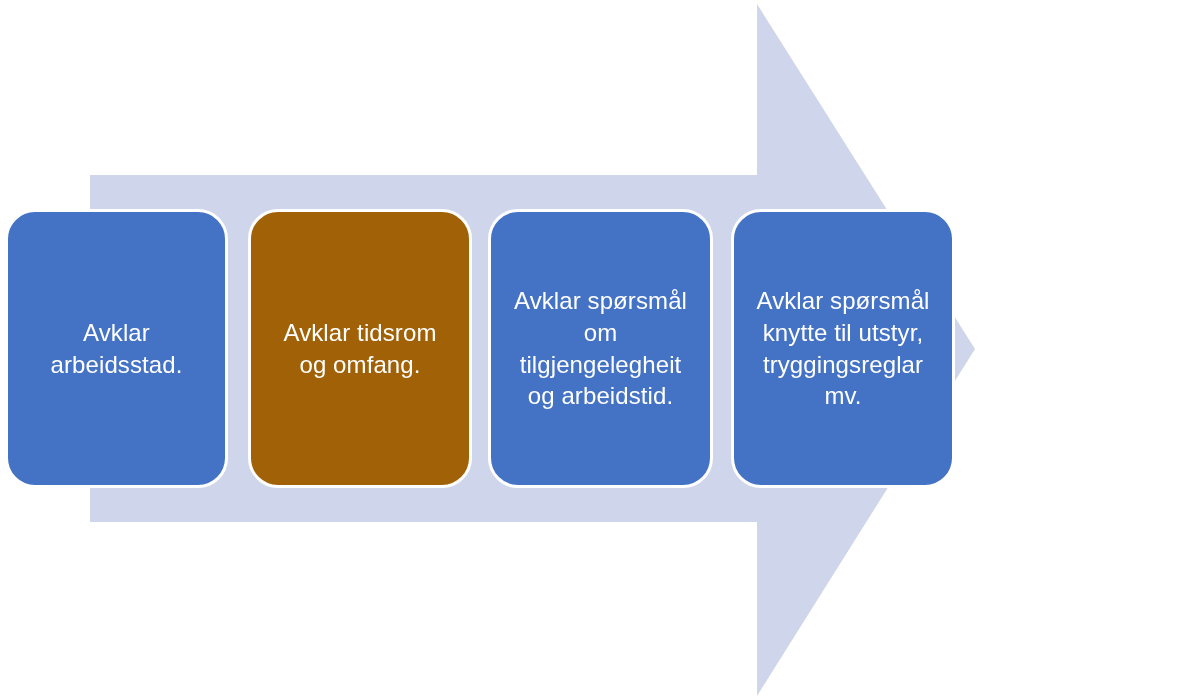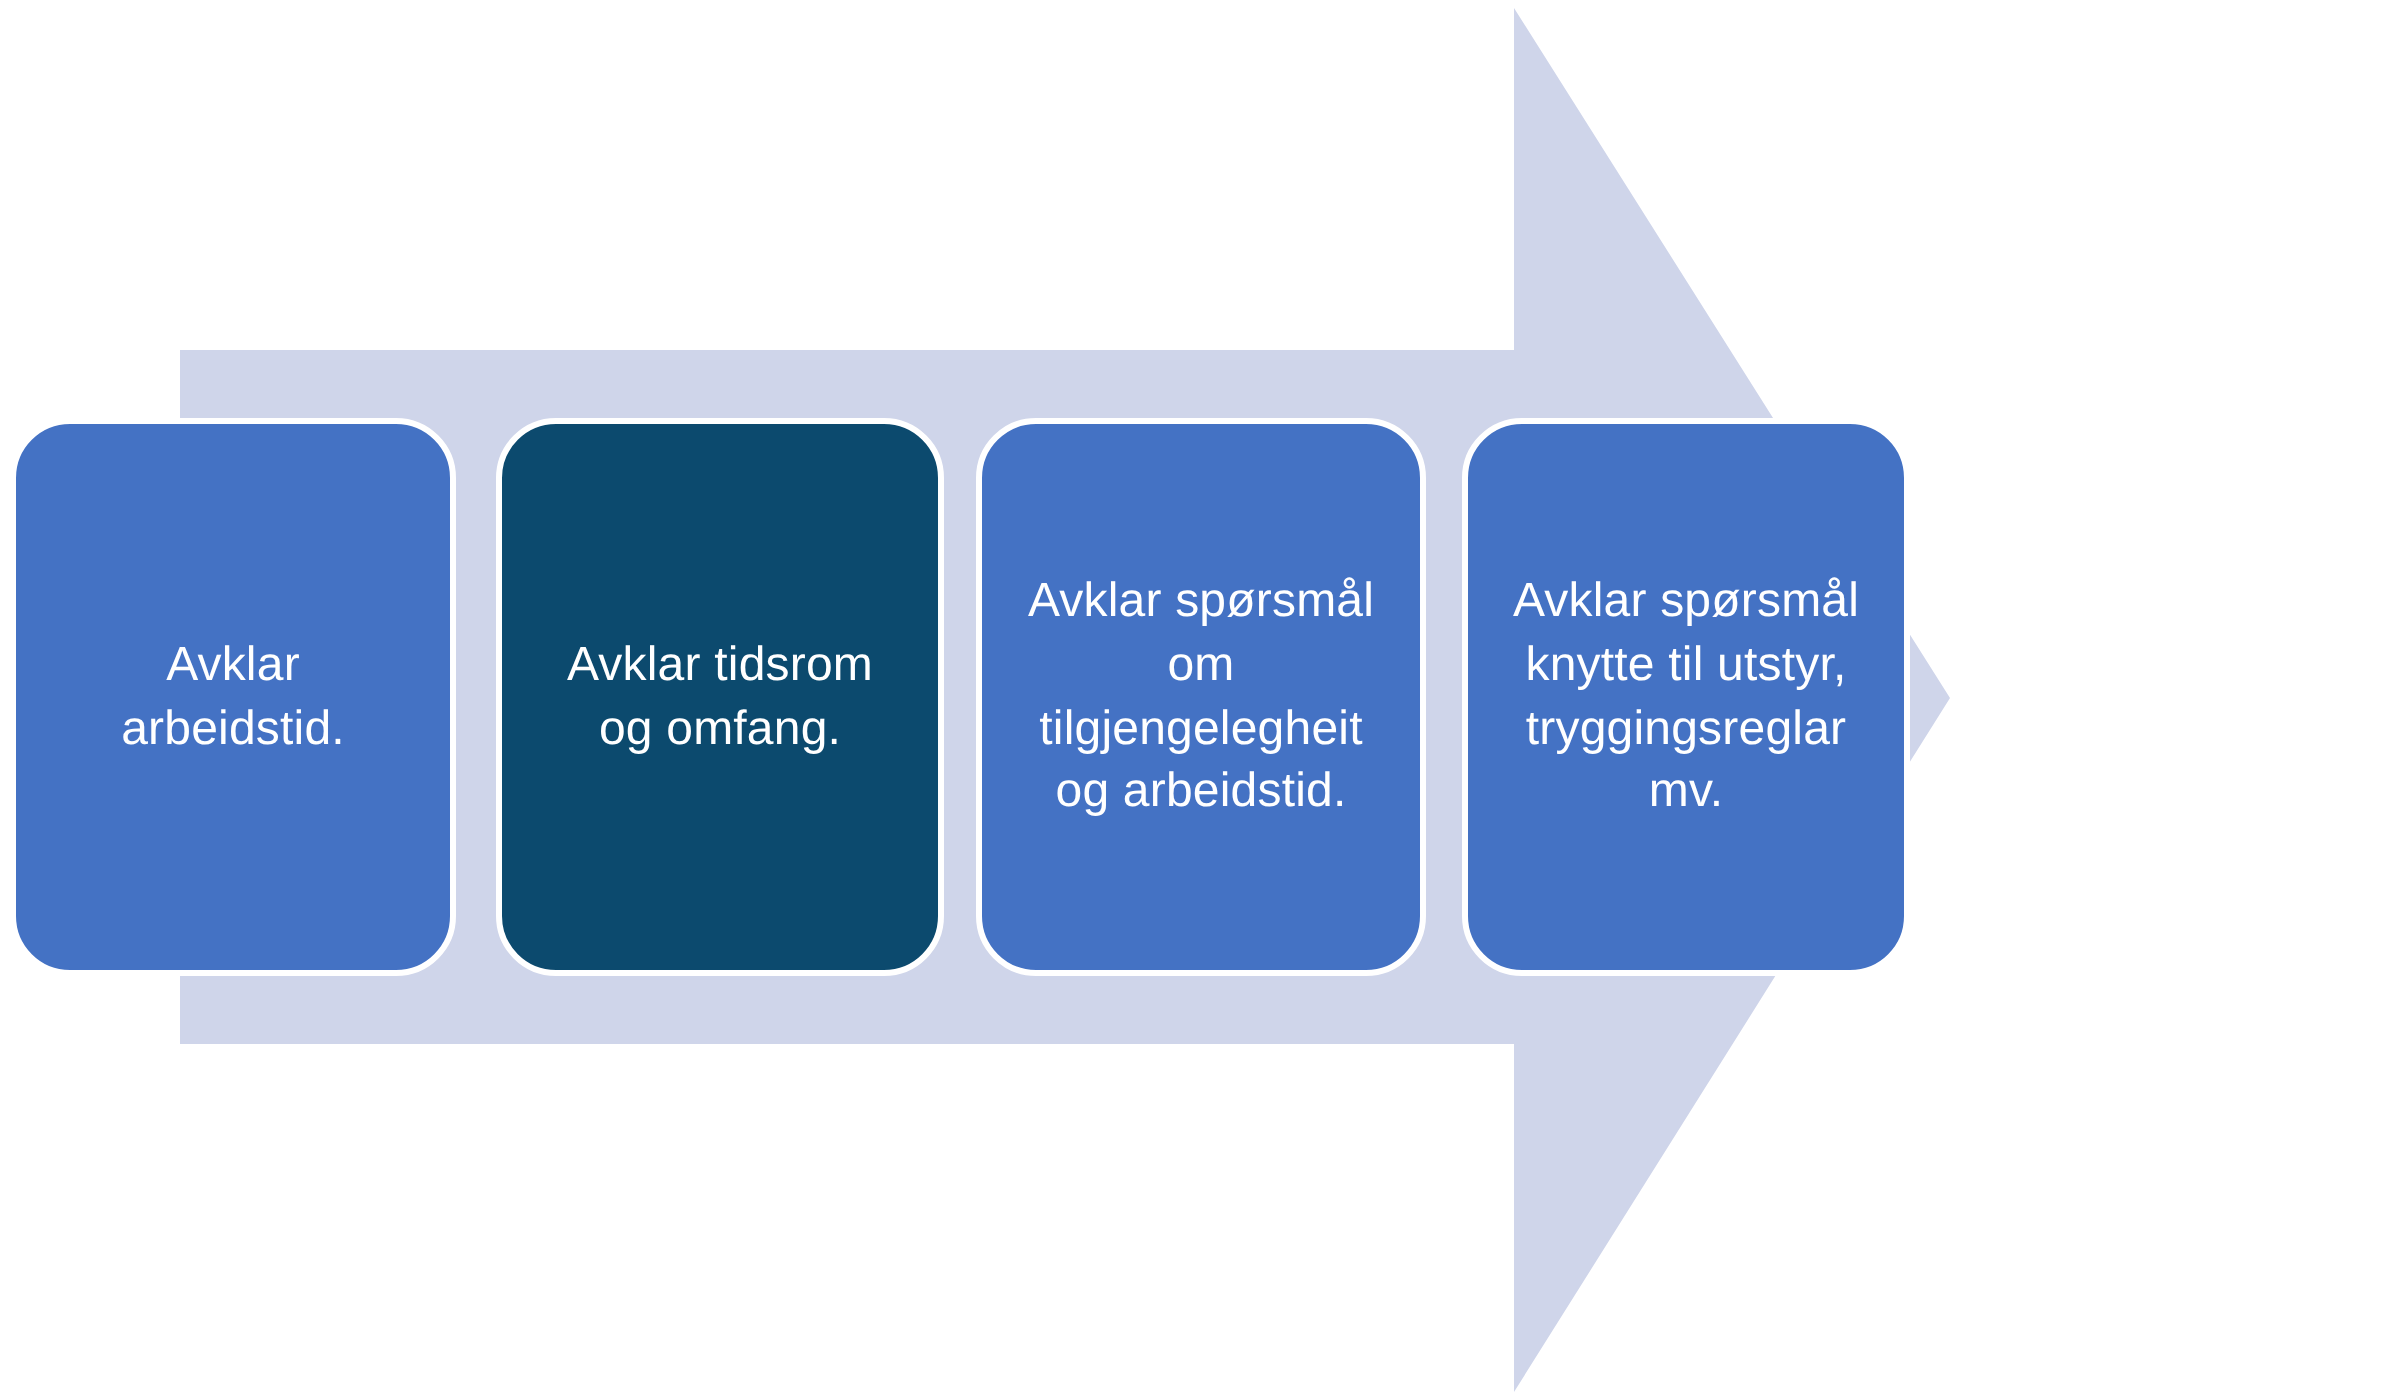--- a/index.html
+++ b/index.html
@@ -70,24 +70,24 @@
 <div id="canvas" style="background: rgb(255, 255, 255);">
 
   <svg id="arrow-layer" viewBox="0 0 1200 698" width="1200" height="698" aria-hidden="true">
     <polygon fill="#CFD5EA" points="90,175 757,175 757,4 975,349 757,696 757,522 90,522"></polygon>
   </svg>
 
   <div id="boxes-layer">
 
     <div class="process-box box-1" style="background: rgb(68, 114, 196); border-color: rgb(255, 255, 255);">
       <span class="box-label" style="color: rgb(255, 255, 255);">Avklar
-arbeidstid.</span>
+arbeidsstad.</span>
     </div>
 
-    <div class="process-box box-2" style="background: #0c4a6e; border-color: rgb(255, 255, 255);">
+    <div class="process-box box-2" style="background: #a16207; border-color: rgb(255, 255, 255);">
       <span class="box-label" style="color: rgb(255, 255, 255);">Avklar tidsrom
 og omfang.</span>
     </div>
 
     <div class="process-box box-3" style="background: rgb(68, 114, 196); border-color: rgb(255, 255, 255);">
       <span class="box-label" style="color: rgb(255, 255, 255);">Avklar spørsmål
 om
 tilgjengelegheit
 og arbeidstid.</span>
     </div>

